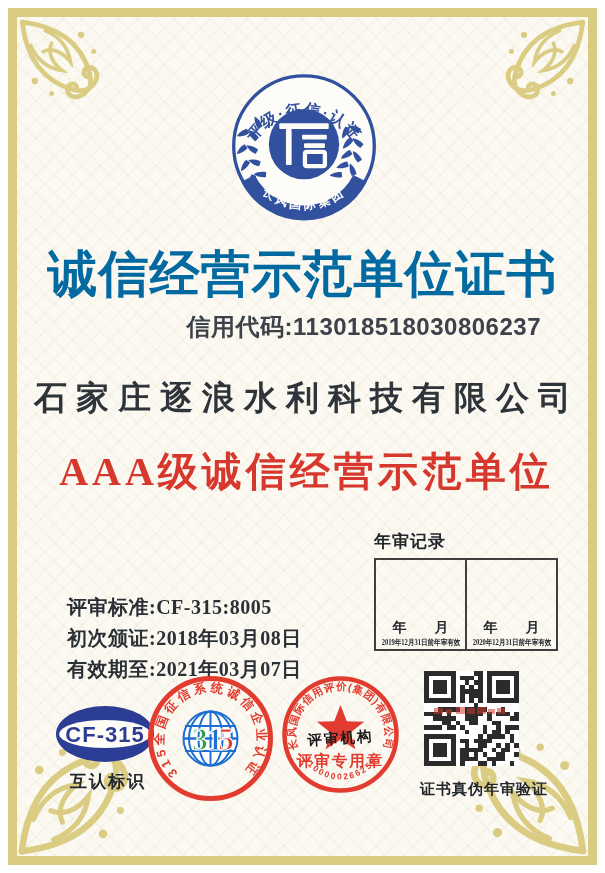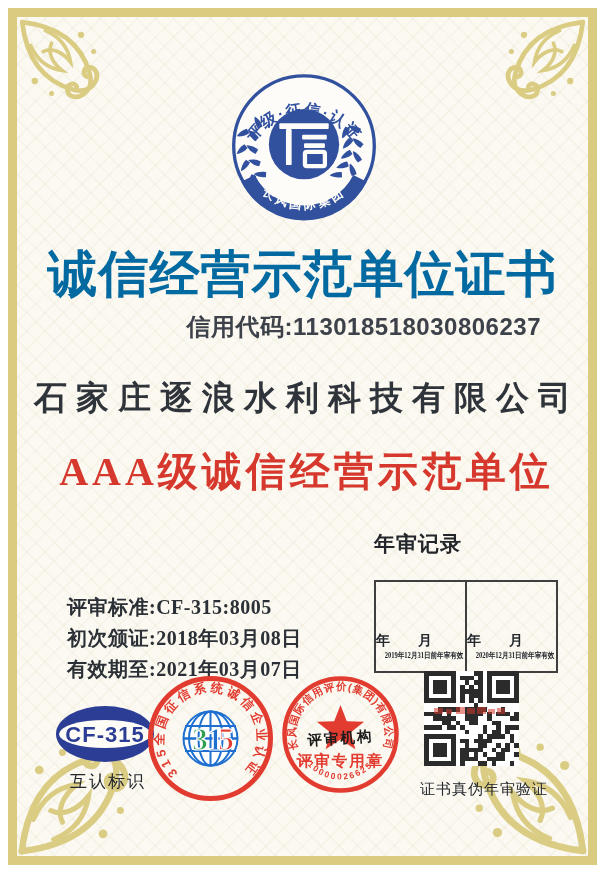--- a/index.html
+++ b/index.html
@@ -47,45 +47,45 @@
     position:absolute; left:67px; top:548px;
     font-family:"Liberation Serif","DejaVu Serif",serif;
     font-size:20px; font-weight:700; color:#2b3036; line-height:31px;
     letter-spacing:.5px;
     margin-top:44px;
   }
 
   .review { position:absolute; left:374px; top:530px; }
   .review-title {
     font-family:"Liberation Serif","DejaVu Serif",serif;
-    font-size:21px; font-weight:700; color:#23272c; margin-bottom:22px; letter-spacing:1px;
+    font-size:17px; font-weight:700; color:#23272c; margin-bottom:5px; letter-spacing:1px;
   }
   .review-table { display:flex; width:184px; height:93px; border:2px solid #3f3f3f; }
   .review-cell {
     flex:1; display:flex; flex-direction:column;
-    justify-content:flex-end; align-items:flex-start; padding-bottom:10px; overflow:hidden;
+    justify-content:flex-end; align-items:center; padding-bottom:1px; overflow:hidden;
   }
   .review-cell + .review-cell { border-left:2px solid #3f3f3f; }
   .ym { font-family:"Liberation Serif","DejaVu Serif",serif; font-size:14px; font-weight:700; color:#23272c; }
   .note {
     font-family:"Liberation Serif","DejaVu Serif",serif;
     font-size:8px; font-weight:700; color:#23272c; white-space:nowrap;
     transform:scaleX(.82); transform-origin:center;
   }
 
   .seal { position:absolute; }
   .seal-cf315 { left:54px; top:704px; width:102px; height:60px; }
   .seal-network { left:146px; top:674px; width:129px; height:129px; }
   .seal-agency { left:281px; top:675px; width:119px; height:119px; }
   .qr-box { position:absolute; left:424px; top:671px; width:95px; height:95px; background:#fff; }
   .qr-box svg { width:100%; height:100%; display:block; }
 
   .caption {
     position:absolute; font-family:"Liberation Serif","DejaVu Serif",serif;
-    font-weight:400; color:#23272c; white-space:nowrap;
+    font-weight:700; color:#23272c; white-space:nowrap;
   }
   .cap-cf315 { left:70px; top:770px; font-size:17px; letter-spacing:2px; }
   .cap-qr { left:420px; top:780px; font-size:15px; letter-spacing:1px; }
 </style>
 </head>
 <body>
 
 <div class="frame"></div>
 
 <svg width="0" height="0" style="position:absolute" aria-hidden="true">

